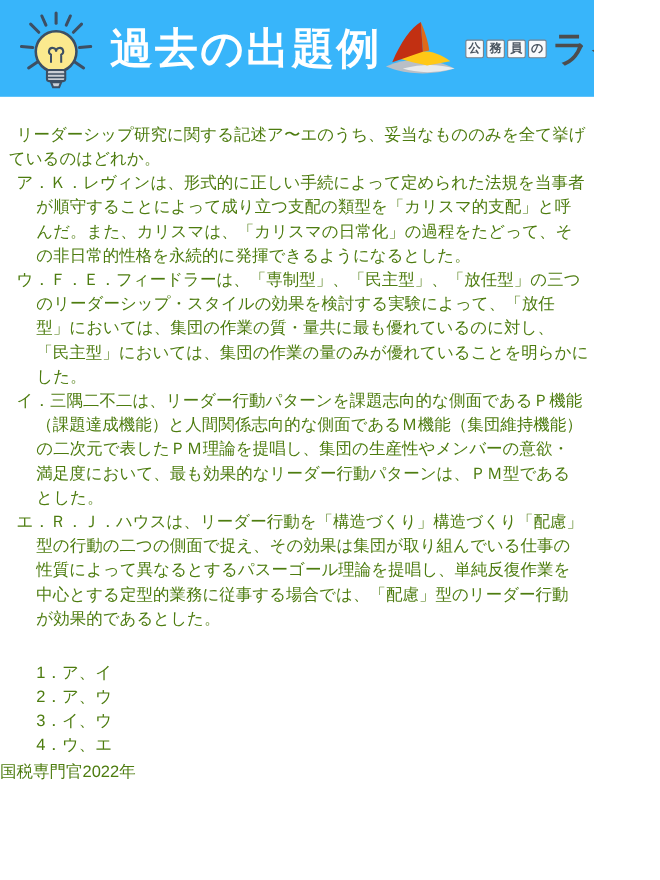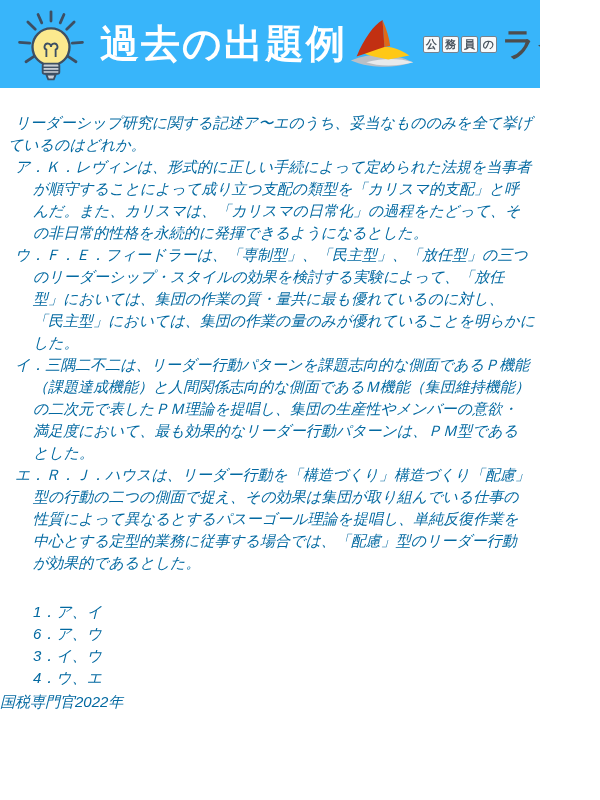--- a/index.html
+++ b/index.html
@@ -38,23 +38,22 @@
     background:#F8FAFC;border:1px solid #76828E;
     border-radius:2px;color:#4A5560;font-weight:bold;
   }
   .brand{
     font-size:33px;font-weight:800;color:#4D4D4D;
     margin-left:5px;letter-spacing:1px;white-space:nowrap;
   }
   
   .content{
     padding-top:24px;
-    font-size:15px;line-height:22px;color:#0369a1;
+    font-size:15px;line-height:22px;color:#4d7c0f;
     font-weight:500;
-    font-style:italic;
   }
   .intro{
     margin:0 14px 0 8px;
     text-indent:7px;
     white-space:pre;
   }
   .item{
     margin:0 0 0 33px;
     text-indent:-18px;
     white-space:pre;
@@ -134,21 +133,21 @@
 とした。</span></p>
 
     <p class="item"><span>エ．</span><span>Ｒ．Ｊ．ハウスは、リーダー行動を「構造づくり」構造づくり「配慮」
 型の行動の二つの側面で捉え、その効果は集団が取り組んでいる仕事の
 性質によって異なるとするパスーゴール理論を提唱し、単純反復作業を
 中心とする定型的業務に従事する場合では、「配慮」型のリーダー行動
 が効果的であるとした。</span></p>
 
     <div class="choices">
       <div class="choice">1．ア、イ</div>
-      <div class="choice">6．ア、ウ</div>
+      <div class="choice">2．ア、ウ</div>
       <div class="choice">3．イ、ウ</div>
       <div class="choice">4．ウ、エ</div>
     </div>
 
     <p class="source">国税専門官2022年</p>
 
   </main>
 </div>
 
 </body></html>

